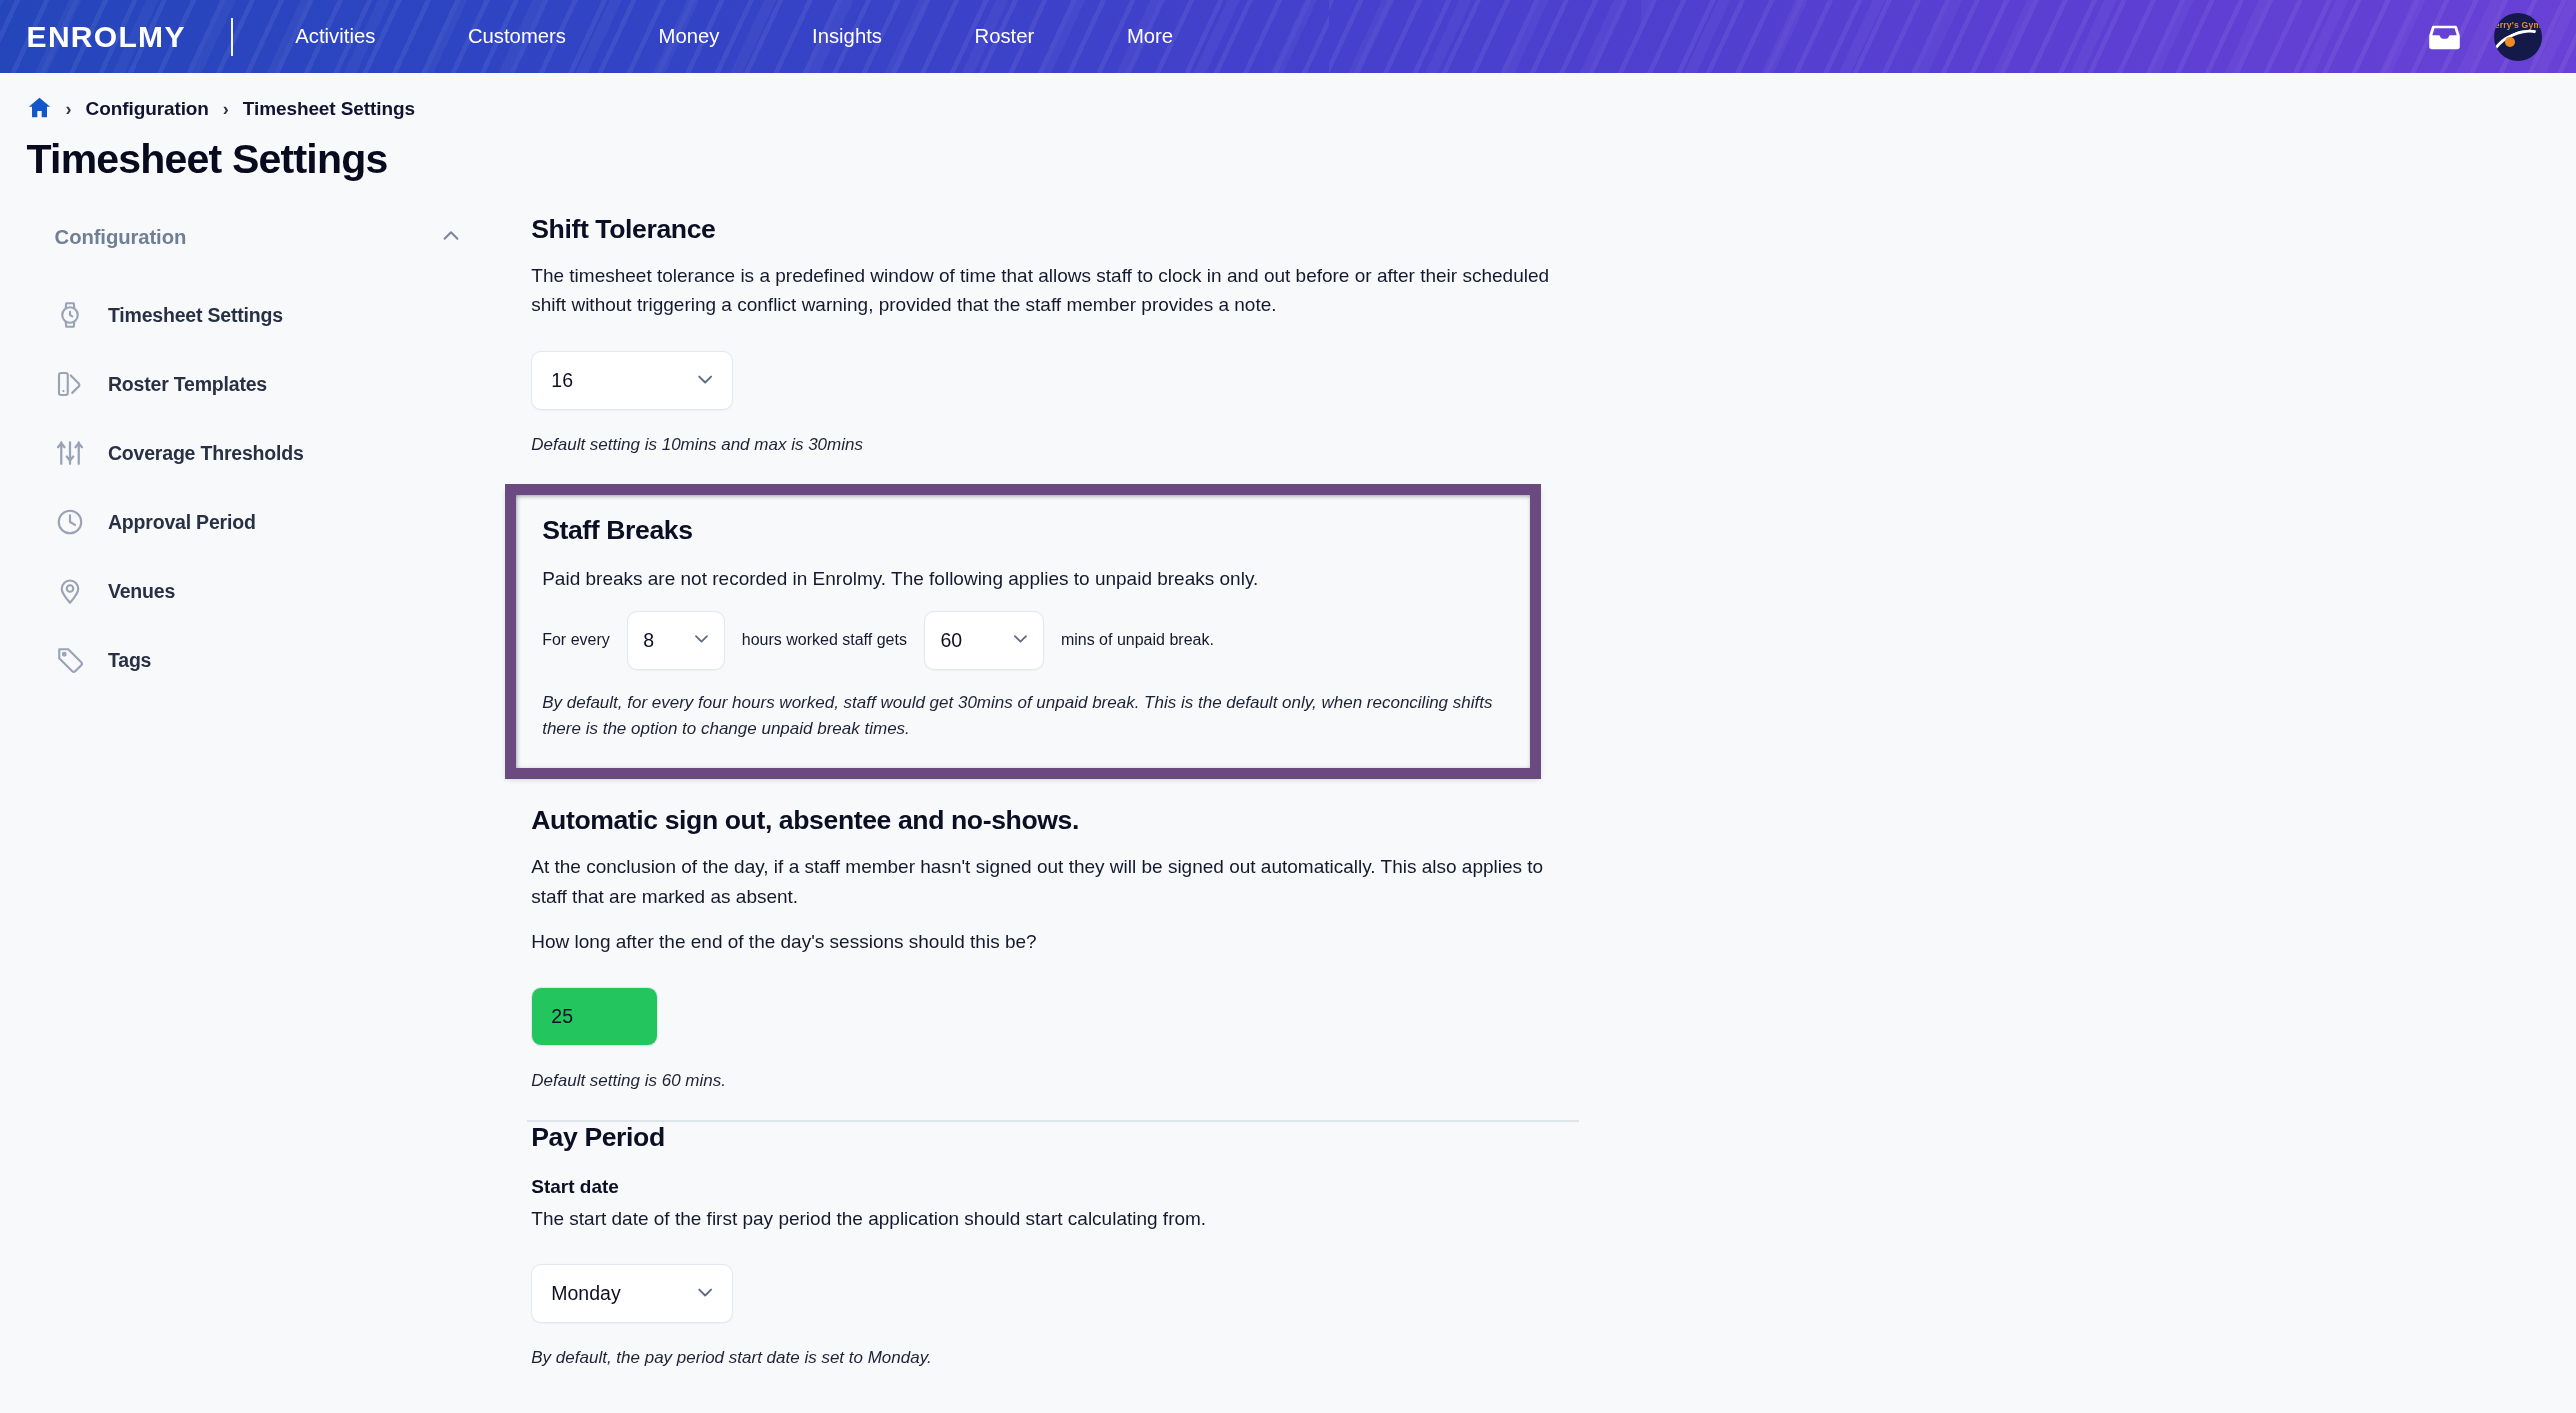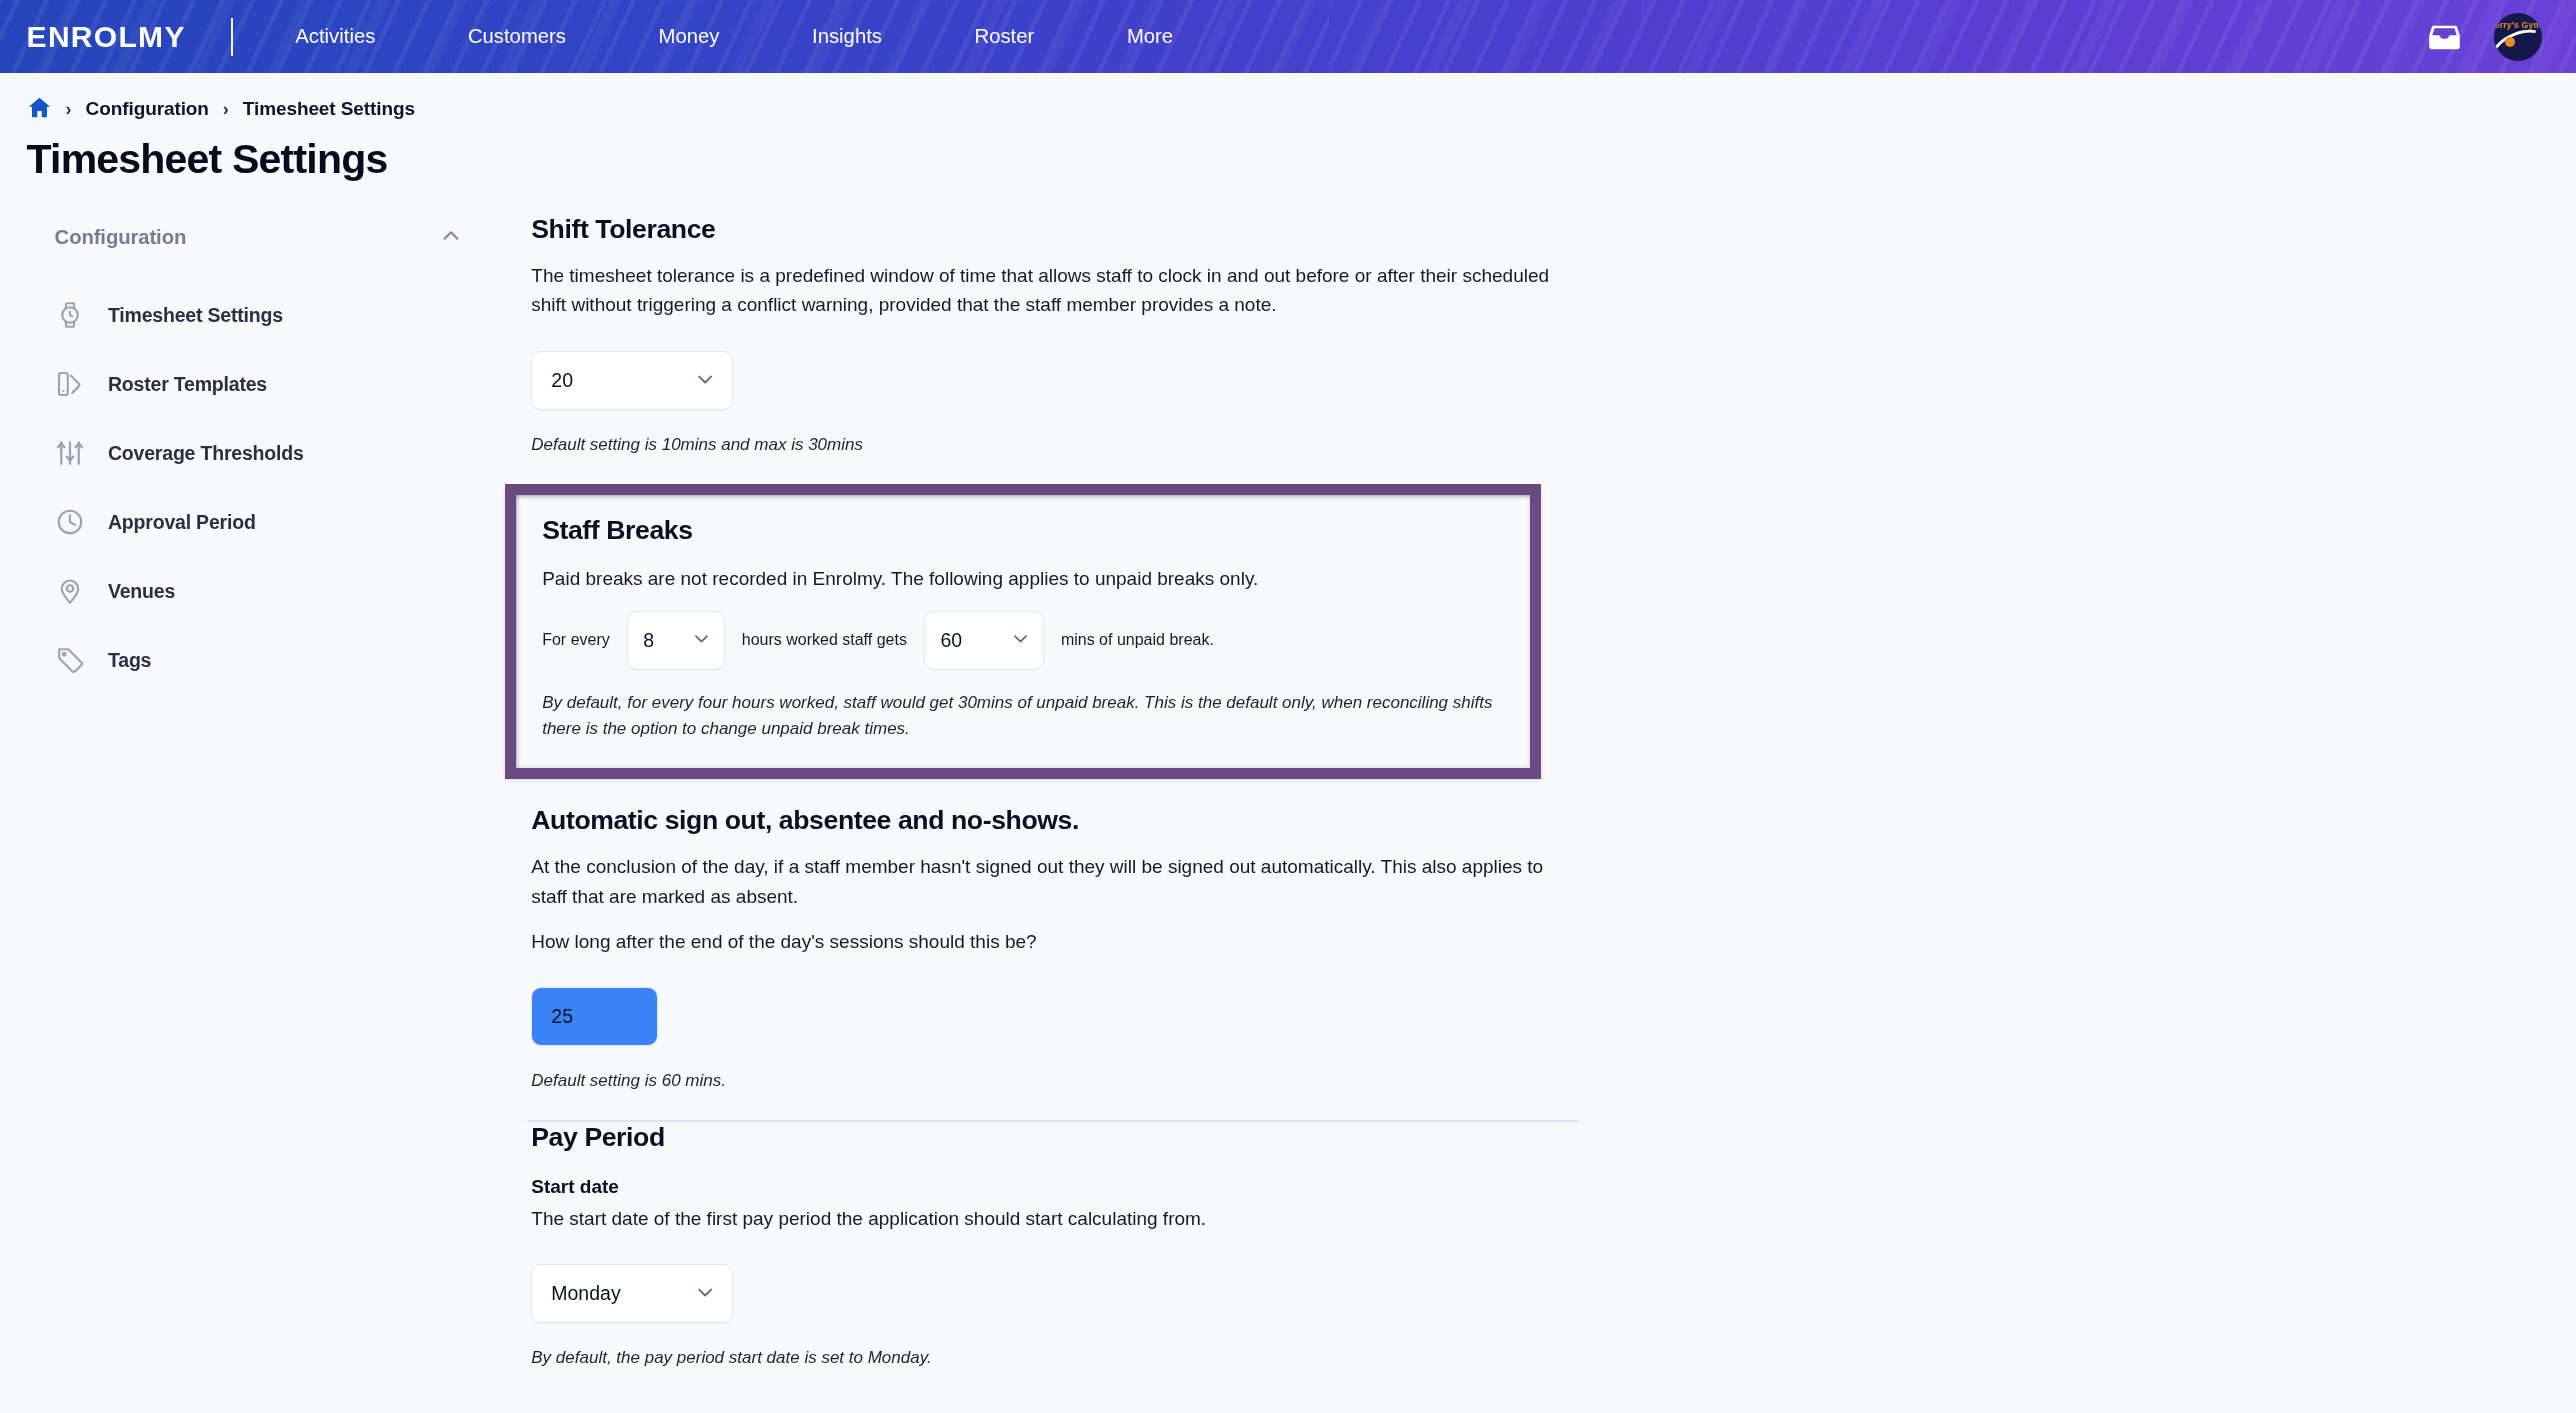--- a/index.html
+++ b/index.html
@@ -256,21 +256,21 @@
   }
   .select-box .chev { margin-left: 17px; display: block; flex: none; }
   .sel-w-tolerance { width: 202px; }
   .sel-w-hours { width: 98px; padding: 0 12.5px 0 15.6px; }
   .sel-w-mins { width: 120px; padding: 0 12.5px 0 15.6px; }
   .sel-w-day { width: 202px; }
 
   .text-input {
     height: 59px;
     width: 127px;
-    background: #3b82f6;
+    background: #22c55e;
     border: 1.3px solid #e3e7ee;
     border-radius: 10.2px;
     display: flex;
     align-items: center;
     padding: 0 19px;
     font-size: 19.5px;
     color: #0c1024;
     font-family: "Liberation Sans", sans-serif;
     box-shadow: 0 0.8px 1.6px rgba(16,24,40,.04);
   }
@@ -428,21 +428,21 @@
     </div>
   </aside>
 
   <main class="content">
 
     <section class="section">
       <h2 class="sec-title">Shift Tolerance</h2>
       <p class="sec-para">The timesheet tolerance is a predefined window of time that allows staff to clock in and out before or after their scheduled shift without triggering a conflict warning, provided that the staff member provides a note.</p>
       <div class="field-row" style="margin-top:31px;">
         <div class="select-box sel-w-tolerance">
-          <span class="val">20</span>
+          <span class="val">16</span>
           <span class="chev">
             <svg width="20.3" height="20.3" viewBox="0 0 24 24" fill="none" stroke="#5d6b80" stroke-width="2.2" stroke-linecap="round" stroke-linejoin="round">
                 <polyline points="5 9 12 16 19 9"></polyline>
               </svg>
           </span>
         </div>
       </div>
       <p class="hint" style="margin-top:22px;">Default setting is 10mins and max is 30mins</p>
     </section>
 

